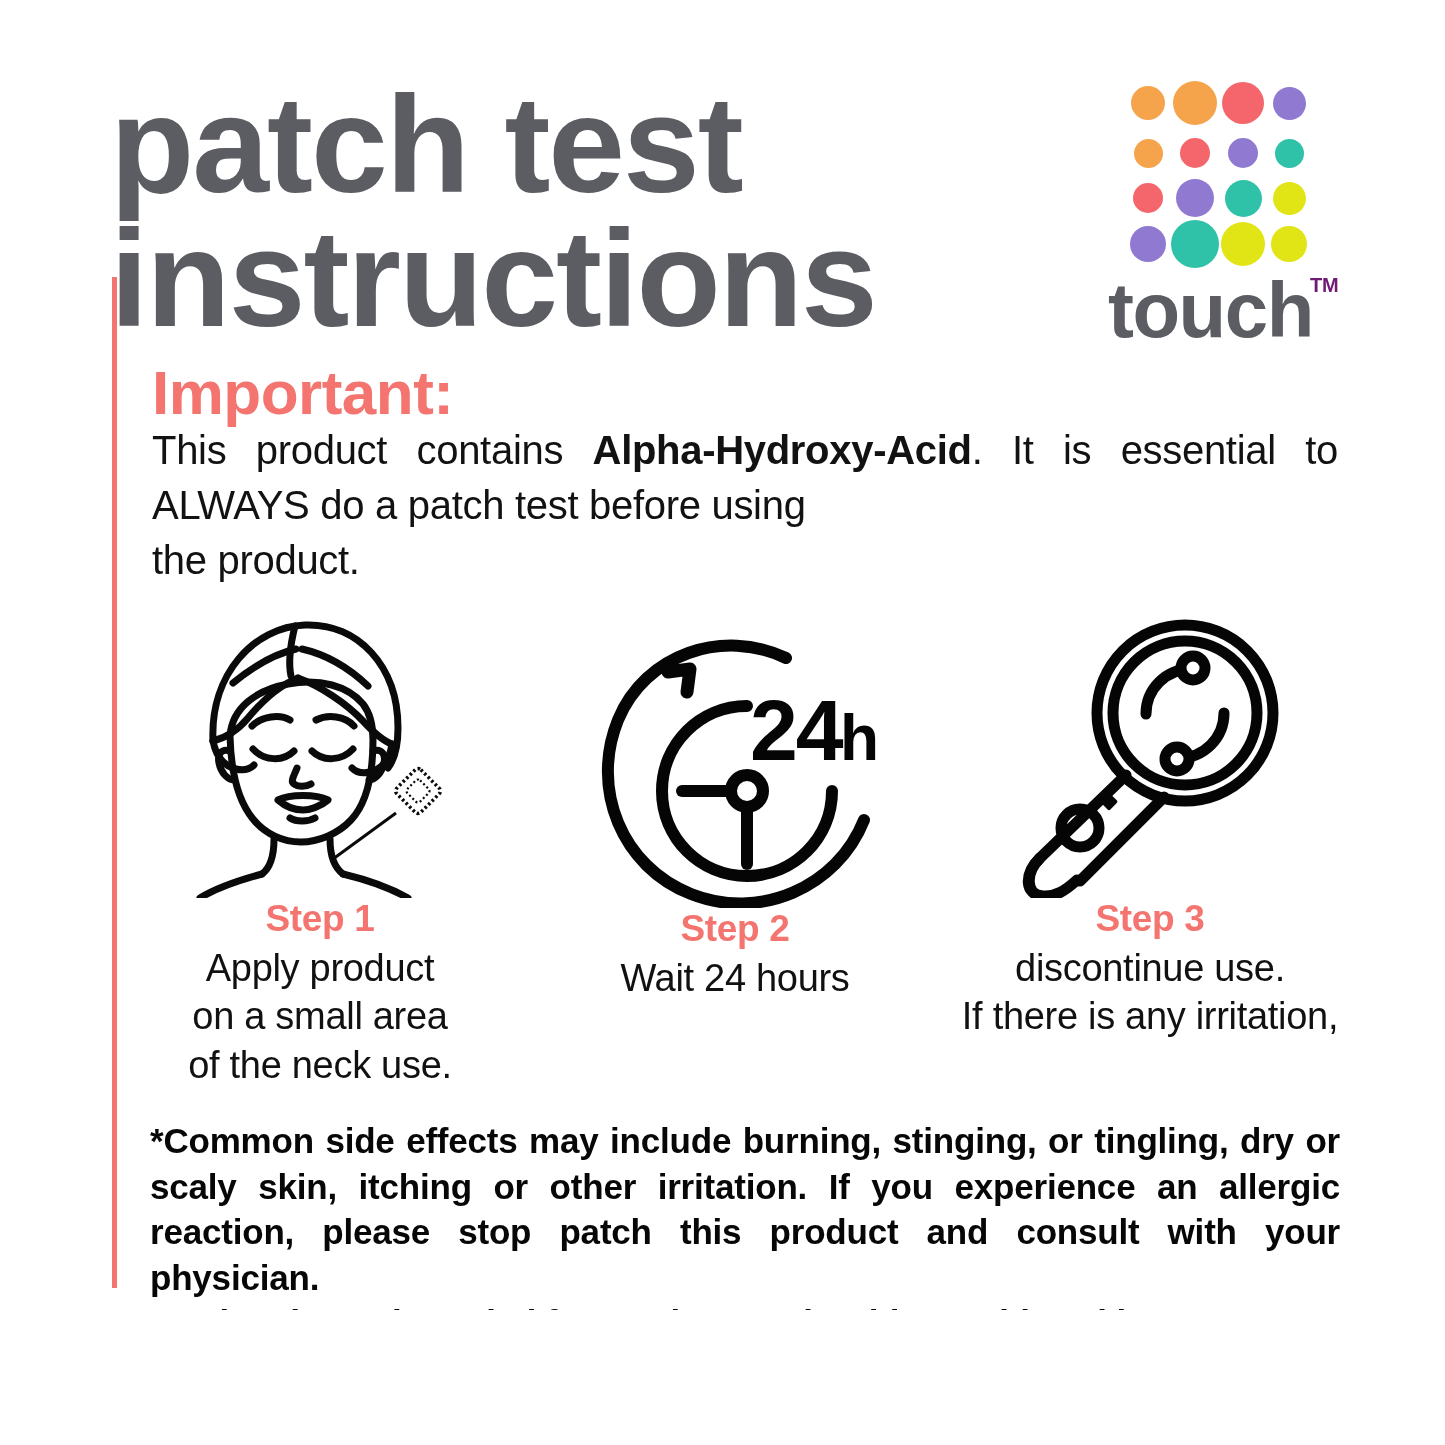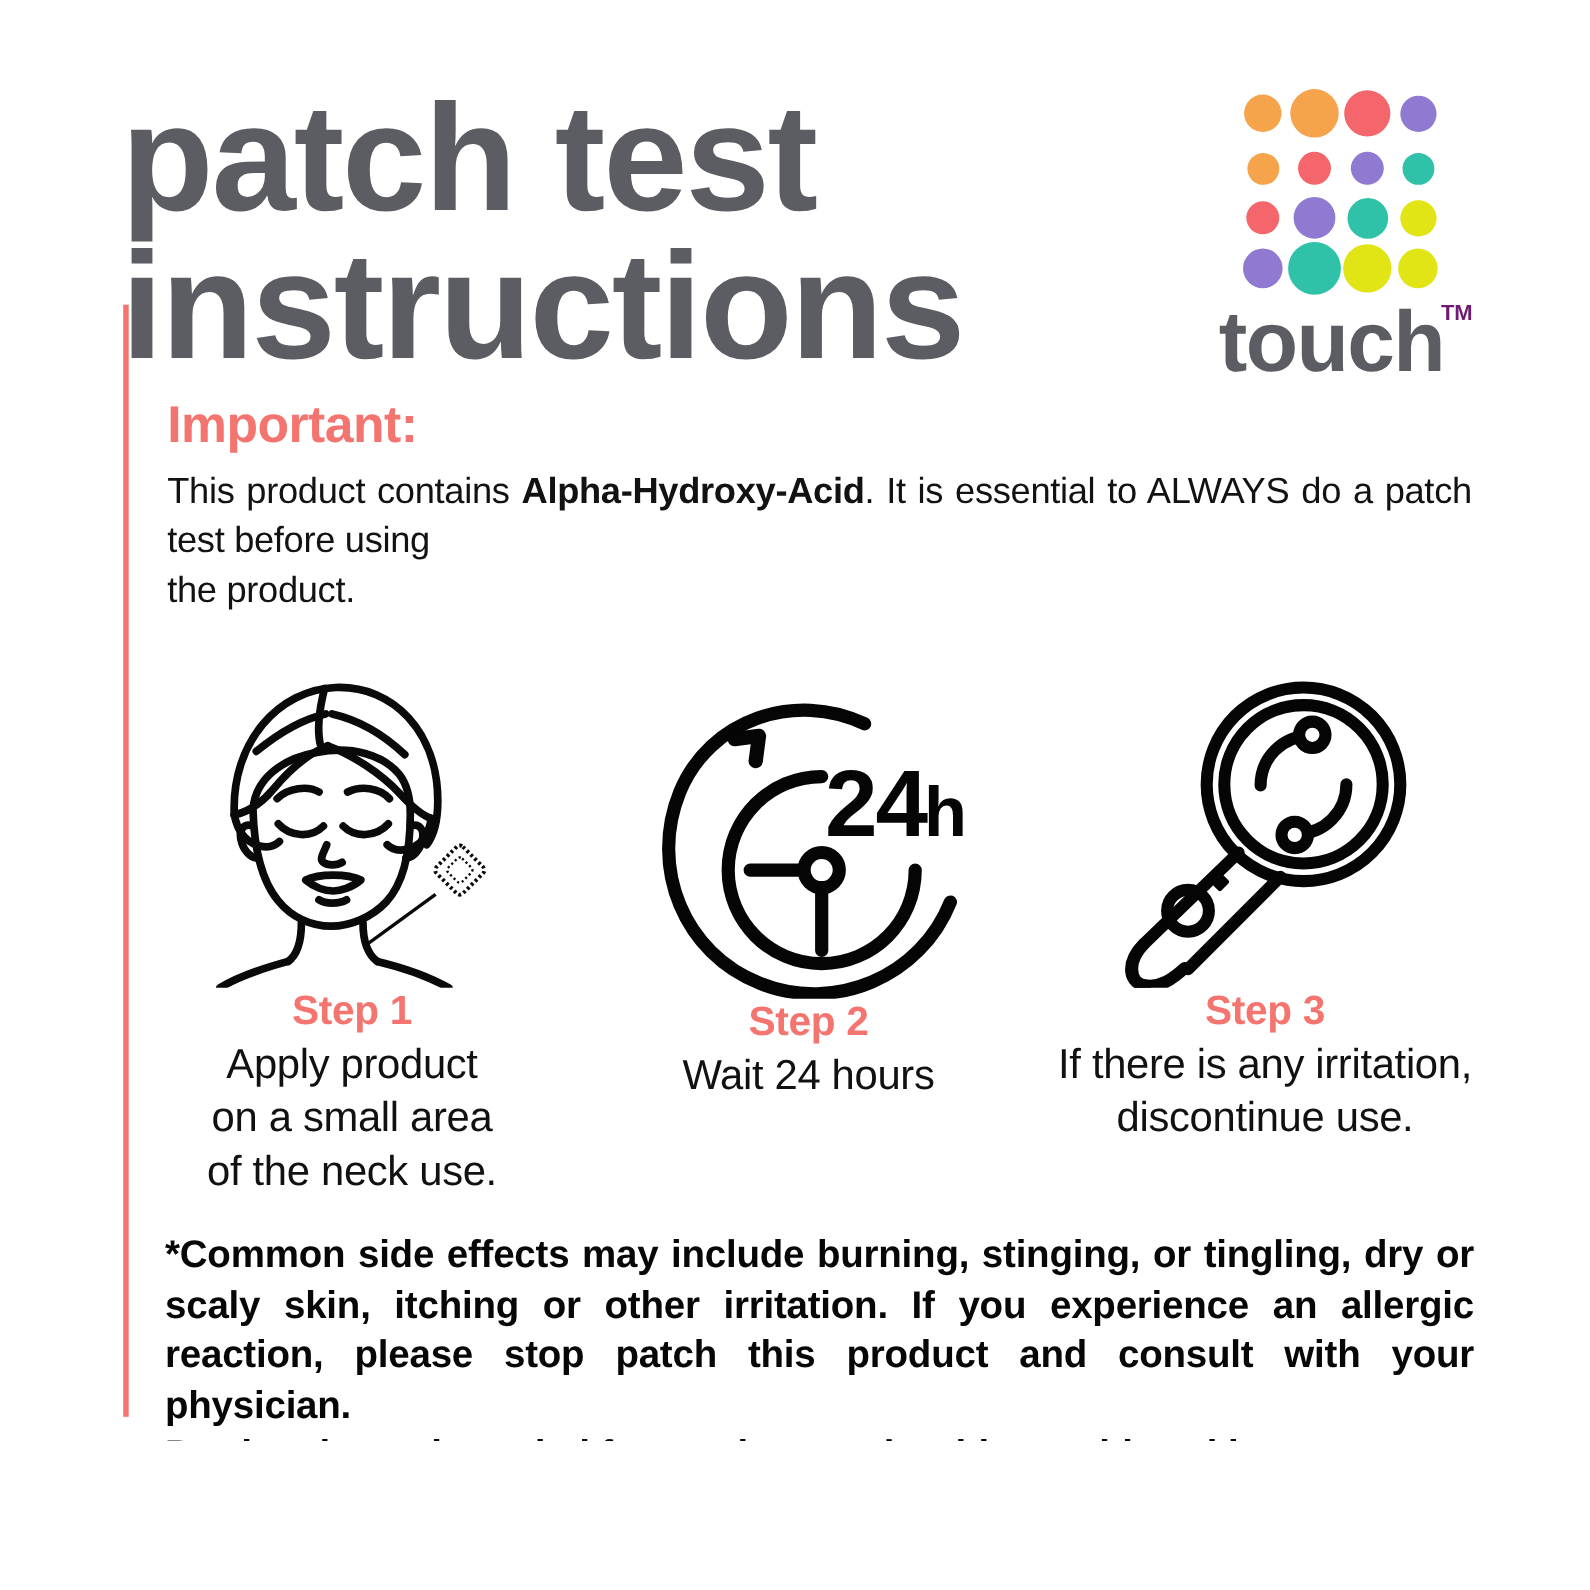--- a/index.html
+++ b/index.html
@@ -81,31 +81,31 @@
     height: 1011px;
     background: #f4746f;
   }
 
   
   .important-label {
     position: absolute;
     left: 152px;
     top: 362px;
     font-weight: bold;
-    font-size: 47px;
+    font-size: 62px;
     line-height: 1;
     color: #f4746f;
     letter-spacing: -0.5px;
   }
   .intro-para {
     position: absolute;
     left: 152px;
     top: 423px;
     width: 1186px;
-    font-size: 33px;
+    font-size: 40px;
     line-height: 1.37;
     color: #121212;
     text-align: justify;
     letter-spacing: -0.3px;
   }
   .intro-para b { font-weight: bold; }
   .intro-para .lastline { display: block; text-align: left; }
 
   
   .steps {
@@ -319,22 +319,22 @@
 
           <circle cx="75" cy="215" r="19" fill="none" stroke="#050505" stroke-width="11"></circle>
           <rect x="98" y="182" width="13" height="13" rx="2" fill="#050505" transform="rotate(45 104 188)"></rect>
 
           <circle cx="188" cy="55" r="12" fill="#fff" stroke="#050505" stroke-width="11"></circle>
           <circle cx="172" cy="146" r="12" fill="#fff" stroke="#050505" stroke-width="11"></circle>
         </svg>
       </div>
       <div class="step-label">Step 3</div>
       <div class="step-desc">
+        <div>discontinue use.</div>
         <div>If there is any irritation,</div>
-        <div>discontinue use.</div>
       </div>
     </div>
 
   </div>
 
   <div class="footnote"><span>*Common side effects may include burning, stinging, or tingling, dry or scaly skin, itching or other irritation. If you experience an allergic reaction, please stop patch this product and consult with your physician. </span><span class="lastline">Product is not intended for use by people with sensitive skin.</span></div>
 
   <div class="color-bar" id="color-bar">
       <div style="background: rgb(244, 162, 97); width: 289px;"></div>
       <div style="background: rgb(251, 108, 114); width: 289px;"></div>

